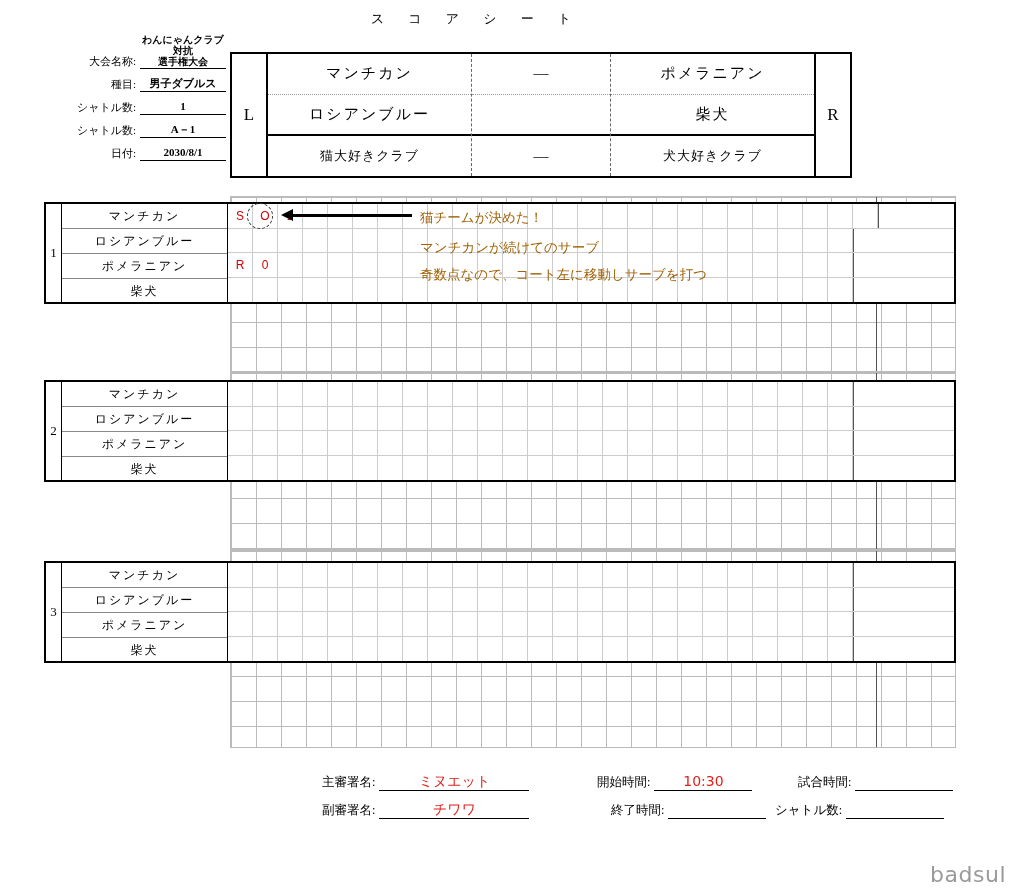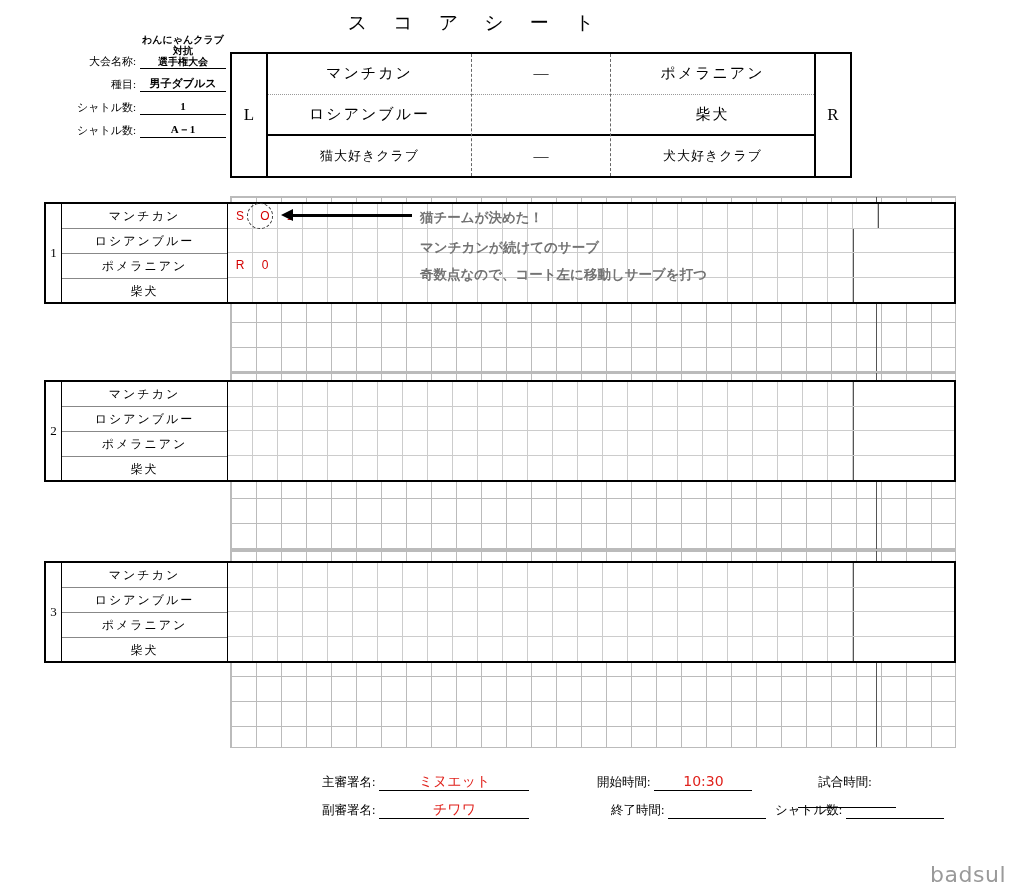--- a/index.html
+++ b/index.html
@@ -13,21 +13,21 @@
     position: relative;
     font-family: "Liberation Serif", serif;
     color: #000;
     overflow: hidden;
   }
   .sheet-title {
     position: absolute;
     left: 0; top: 10px;
     width: 952px;
     text-align: center;
-    font-size: 19px;
+    font-size: 13px;
     letter-spacing: 10px;
     font-family: "DejaVu Serif", serif;
   }
 
   
   .header-info {
     position: absolute;
     left: 36px; top: 46px;
     width: 190px;
     font-size: 11px;
@@ -204,23 +204,23 @@
     width: 26px; height: 26px;
     border: 1px dashed #333;
     border-radius: 50%;
     box-sizing: border-box;
   }
 
   
   .annot {
     position: absolute;
     font-family: "DejaVu Sans", sans-serif;
-    font-weight: bold;
+    font-weight: normal;
     font-size: 13.5px;
-    color: #737373;
+    color: #a16207;
     white-space: nowrap;
   }
   .arrow-line {
     position: absolute;
     height: 3px;
     background: #000;
   }
   .arrow-head {
     position: absolute;
     width: 0; height: 0;
@@ -285,20 +285,24 @@
     <div class="hi-label">種目:</div>
     <div class="hi-value">男子ダブルス</div>
   </div>
   <div class="hi-row">
     <div class="hi-label">シャトル数:</div>
     <div class="hi-value">1</div>
   </div>
   <div class="hi-row">
     <div class="hi-label">シャトル数:</div>
     <div class="hi-value">A－1</div>
+  </div>
+  <div class="hi-row">
+    <div class="hi-label">日付:</div>
+    <div class="hi-value">2030/8/1</div>
   </div>
 </div>
 
 <div class="match-box">
   <div class="side-letter">L</div>
 
   <div class="team-col">
     <div class="team-cell sep">マンチカン</div>
     <div class="team-cell">ロシアンブルー</div>
     <div class="team-cell club">猫大好きクラブ</div>
@@ -732,21 +736,21 @@
   <div class="f-field" style="left:585px; top:14px;margin-left:12px;">
     <div class="f-label">開始時間:</div>
     <div class="f-line red" style="width:98px;">10:30</div>
   </div>
 
   <div class="f-field" style="left:611px; top:42px;">
     <div class="f-label">終了時間:</div>
     <div class="f-line" style="width:98px;"></div>
   </div>
 
-  <div class="f-field" style="left:798px; top:14px;flex-direction:column;">
+  <div class="f-field" style="left:798px; top:14px;">
     <div class="f-label">試合時間:</div>
     <div class="f-line" style="width:98px;"></div>
   </div>
 
   <div class="f-field" style="left:775px; top:42px;">
     <div class="f-label">シャトル数:</div>
     <div class="f-line" style="width:98px;"></div>
   </div>
 
 </div>

